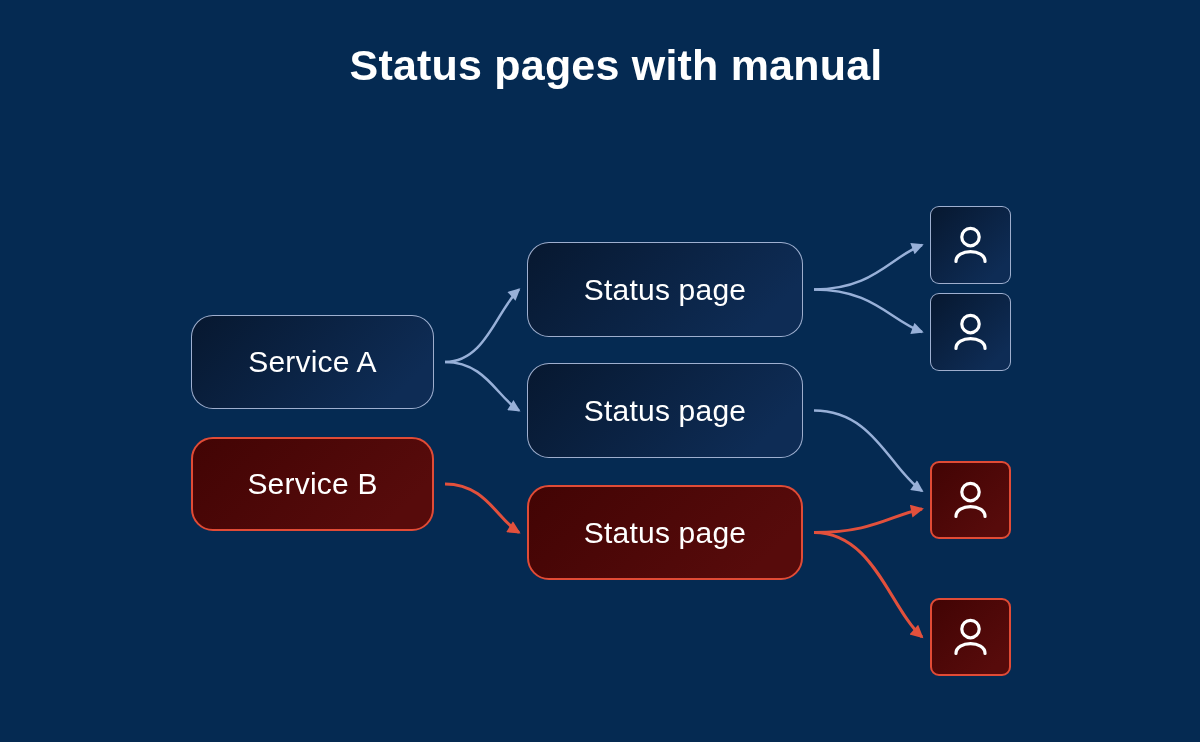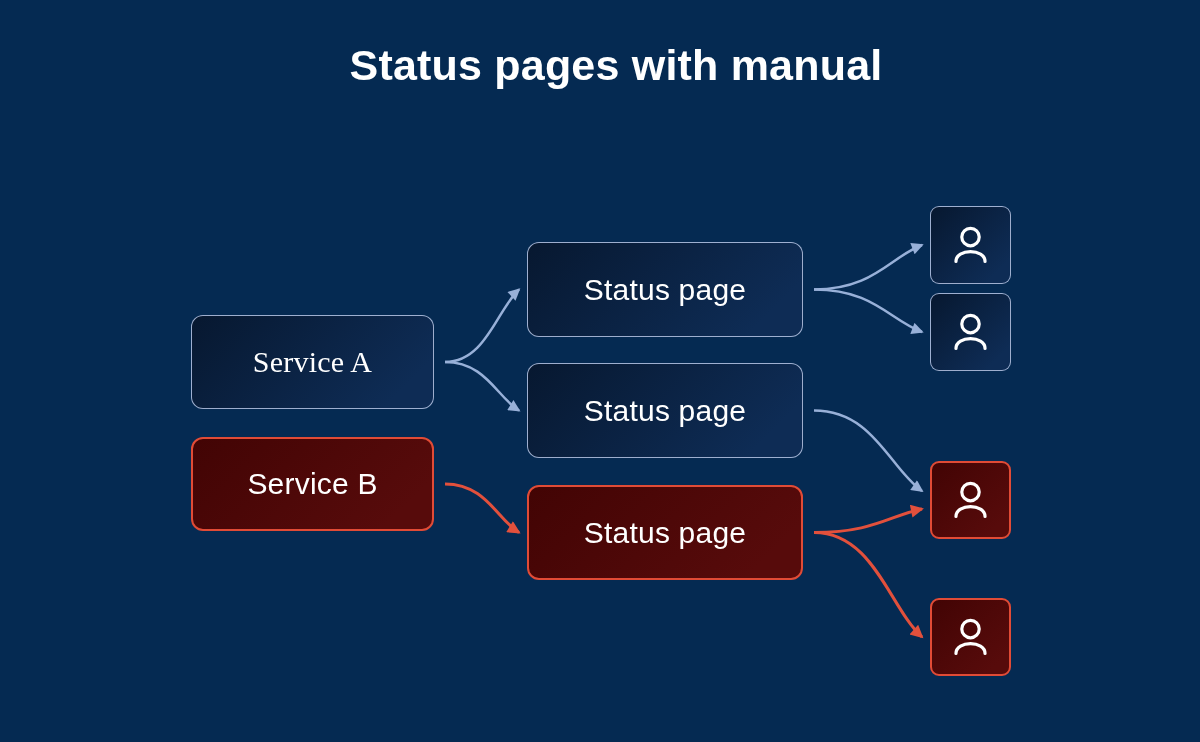--- a/index.html
+++ b/index.html
@@ -32,37 +32,37 @@
   }
   .edge{fill:none;}
   .edge.normal{stroke:var(--arrow-normal,#98b0d8);stroke-width:2.5px;}
   .edge.incident{stroke:var(--arrow-incident,#e2503c);stroke-width:3px;}
   .arrowhead-normal{fill:var(--arrow-normal,#98b0d8);}
   .arrowhead-incident{fill:var(--arrow-incident,#e2503c);}
   .node{
     position:absolute;
     z-index:2;
     display:flex;align-items:center;justify-content:center;
-    border-radius:12px;
+    border-radius:22px;
     color:var(--text,#ffffff);
     font-size:30px;
     font-weight:500;
     letter-spacing:0.2px;
     box-sizing:border-box;
   }
   .node.normal{
     background:linear-gradient(135deg,var(--node-normal-1,#071830) 0%,var(--node-normal-2,#0e2c55) 85%);
     border:1.5px solid var(--node-normal-border,rgba(185,200,232,0.85));
   }
   .node.incident{
     background:linear-gradient(135deg,var(--node-incident-1,#420404) 0%,var(--node-incident-2,#570b0b) 85%);
     border:2px solid var(--node-incident-border,#e14b36);
   }
   .node.service{left:191px;width:243px;height:94px;}
-  #service-a{top:315px;font-family:Liberation Serif, serif;}
+  #service-a{top:315px;}
   #service-b{top:437px;}
   .node.status-page{left:527px;width:276px;height:95px;}
   #status-page-1{top:242px;}
   #status-page-2{top:363px;}
   #status-page-3{top:485px;}
   .node.subscriber{left:930px;width:81px;height:78px;border-radius:9px;}
   #subscriber-1{top:206px;}
   #subscriber-2{top:293px;}
   #subscriber-3{top:461px;}
   #subscriber-4{top:598px;}

